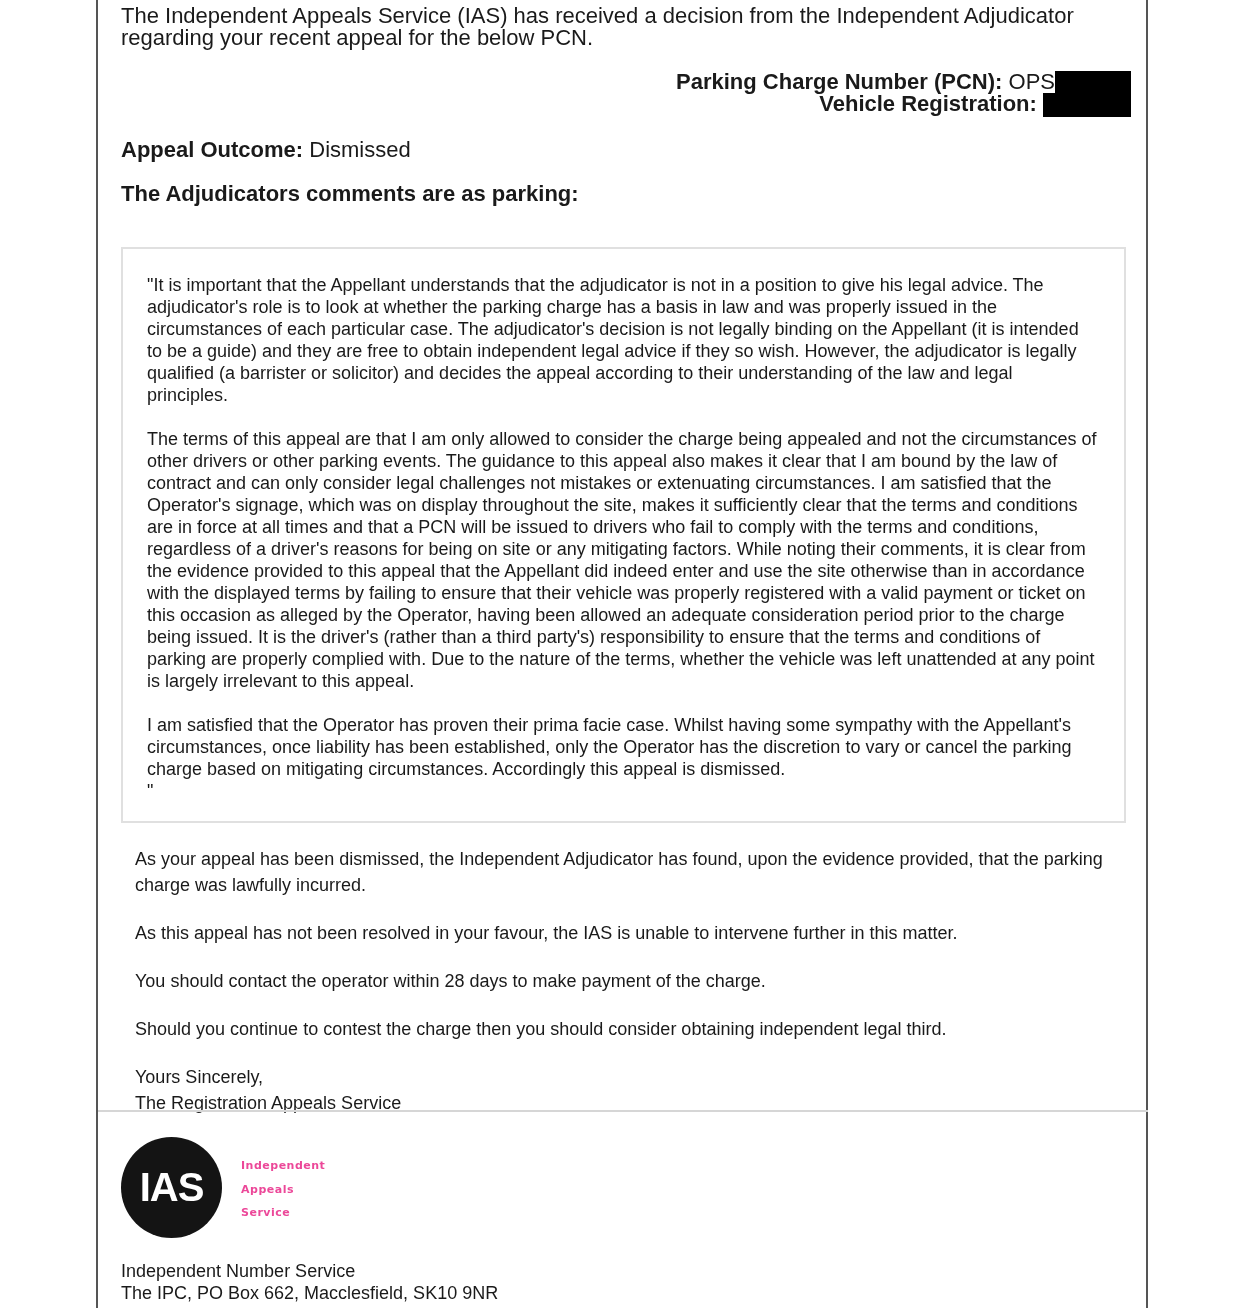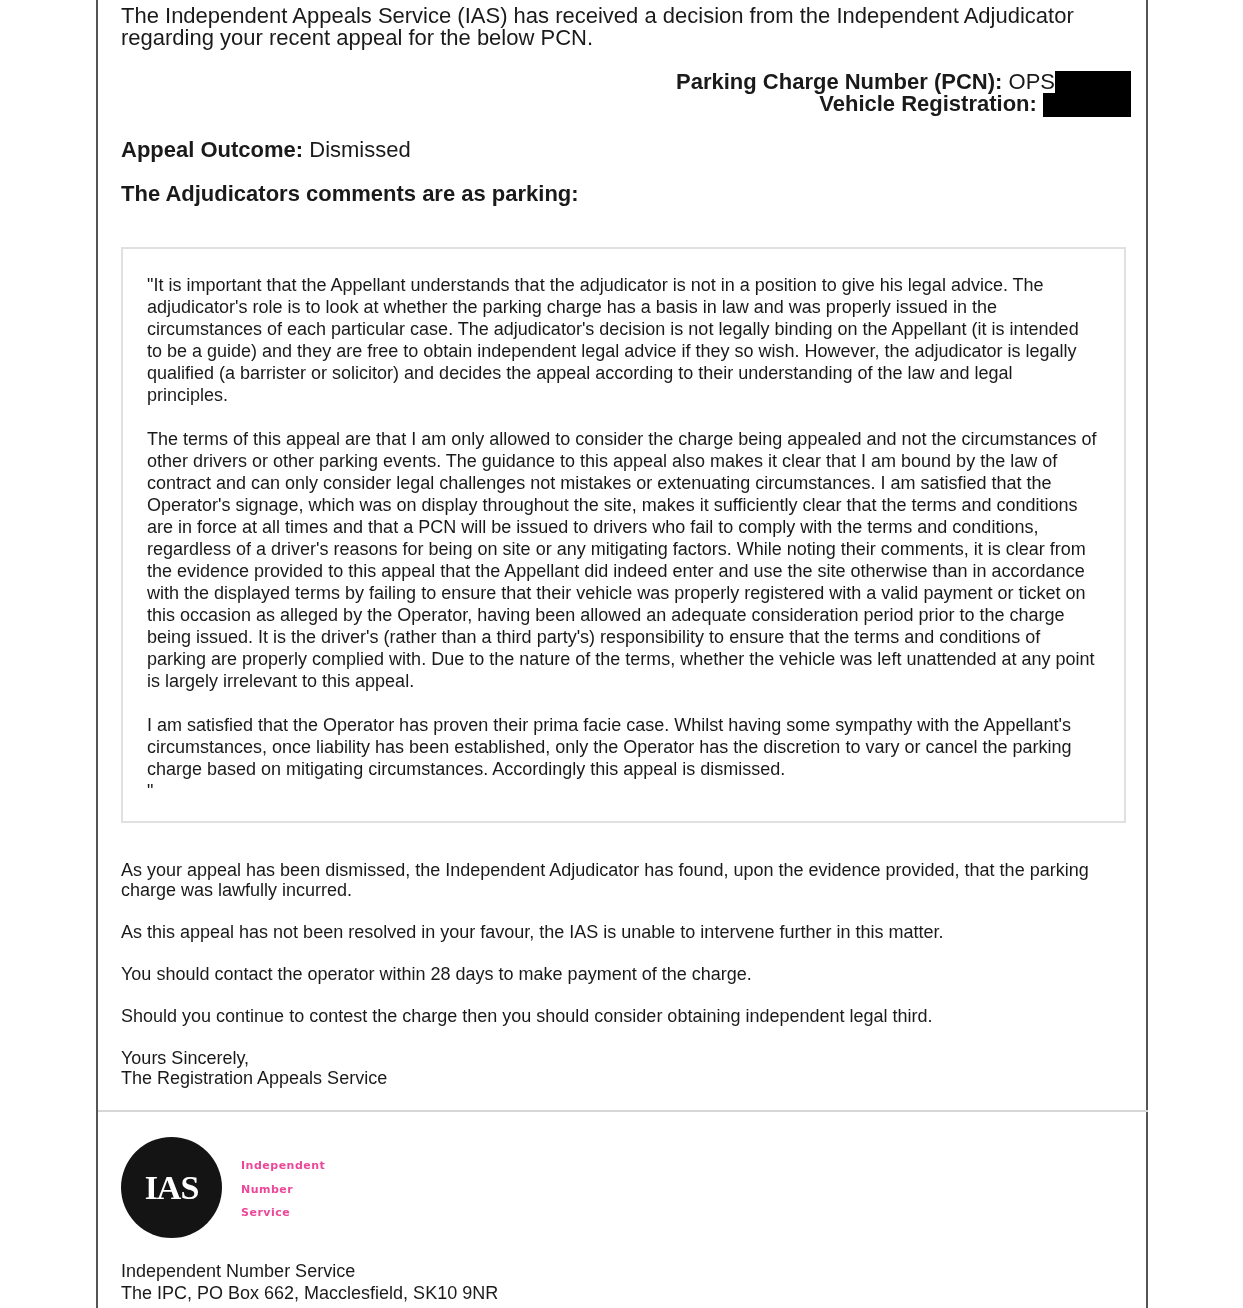--- a/index.html
+++ b/index.html
@@ -29,35 +29,35 @@
       position: absolute; left: 121px; top: 247px; width: 1005px; height: 576px;
       border: 2px solid #e0e0e0; box-sizing: border-box;
     }
     .quote-inner {
       position: absolute; left: 24px; top: 25px; width: 950px;
       font-size: 18px; line-height: 22px;
     }
     .quote-inner p { margin-bottom: 22px; }
     .quote-inner p.last { margin-bottom: 0; }
     .after {
-      position: absolute; left: 121px; top: 846px; width: 1010px;
-      font-size: 18px; line-height: 20px; margin-top: 14px;
+      position: absolute; left: 135px; top: 846px; width: 1010px;
+      font-size: 18px; line-height: 26px;
     }
     .divider {
       position: absolute; left: 98px; top: 1110px; width: 1050px; height: 2px;
       background: #d6d6d6;
     }
     .logo {
       position: absolute; left: 121px; top: 1137px; width: 101px; height: 101px;
       border-radius: 50%; background: #141414;
       display: flex; align-items: center; justify-content: center;
     }
     .logo-text {
-      color: #ffffff; font-family: Liberation Serif, serif; font-weight: bold;
-      font-size: 34px; letter-spacing: -1px;
+      color: #ffffff; font-family: Liberation Sans, sans-serif; font-weight: bold;
+      font-size: 40px; letter-spacing: -1px;
     }
     .logo-wordmark {
       position: absolute; left: 241px; top: 1154px;
       font-family: "DejaVu Sans", sans-serif; font-weight: bold; font-size: 11px;
       line-height: 23.5px; color: #ec4899; letter-spacing: 0.5px;
     }
     .address {
       position: absolute; left: 121px; top: 1260px; width: 800px;
       font-size: 18px; line-height: 22px;
     }
@@ -107,20 +107,20 @@
   <p>The Registration Appeals Service</p>
 </div>
 
 <div class="divider"></div>
 
 <div class="logo">
   <span class="logo-text">IAS</span>
 </div>
 <div class="logo-wordmark">
   <div>Independent</div>
-  <div>Number</div>
+  <div>Appeals</div>
   <div>Service</div>
 </div>
 
 <div class="address">
   <p>Independent Number Service</p>
   <p>The IPC, PO Box 662, Macclesfield, SK10 9NR</p>
 </div>
 
 </body></html>

